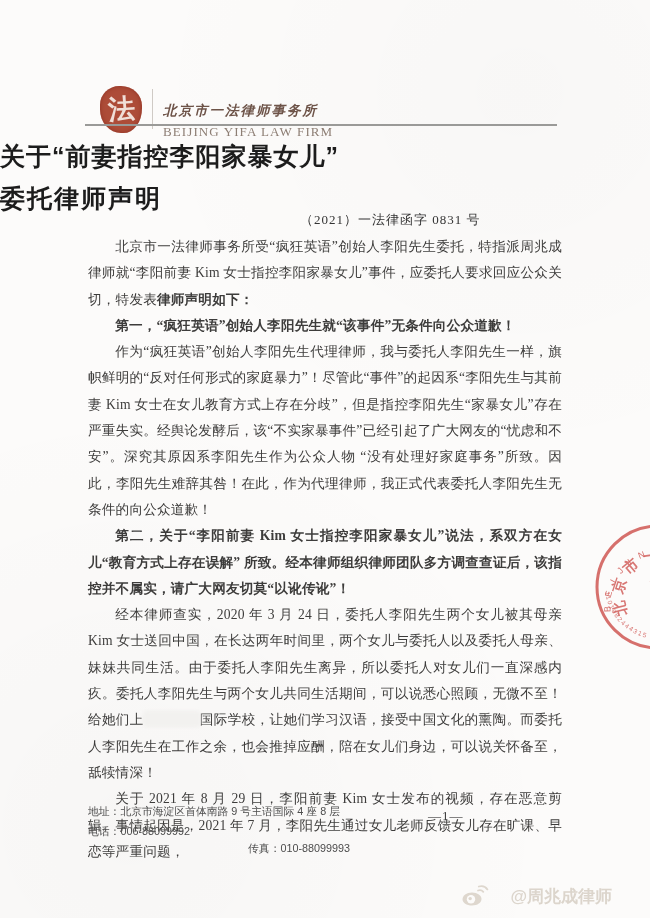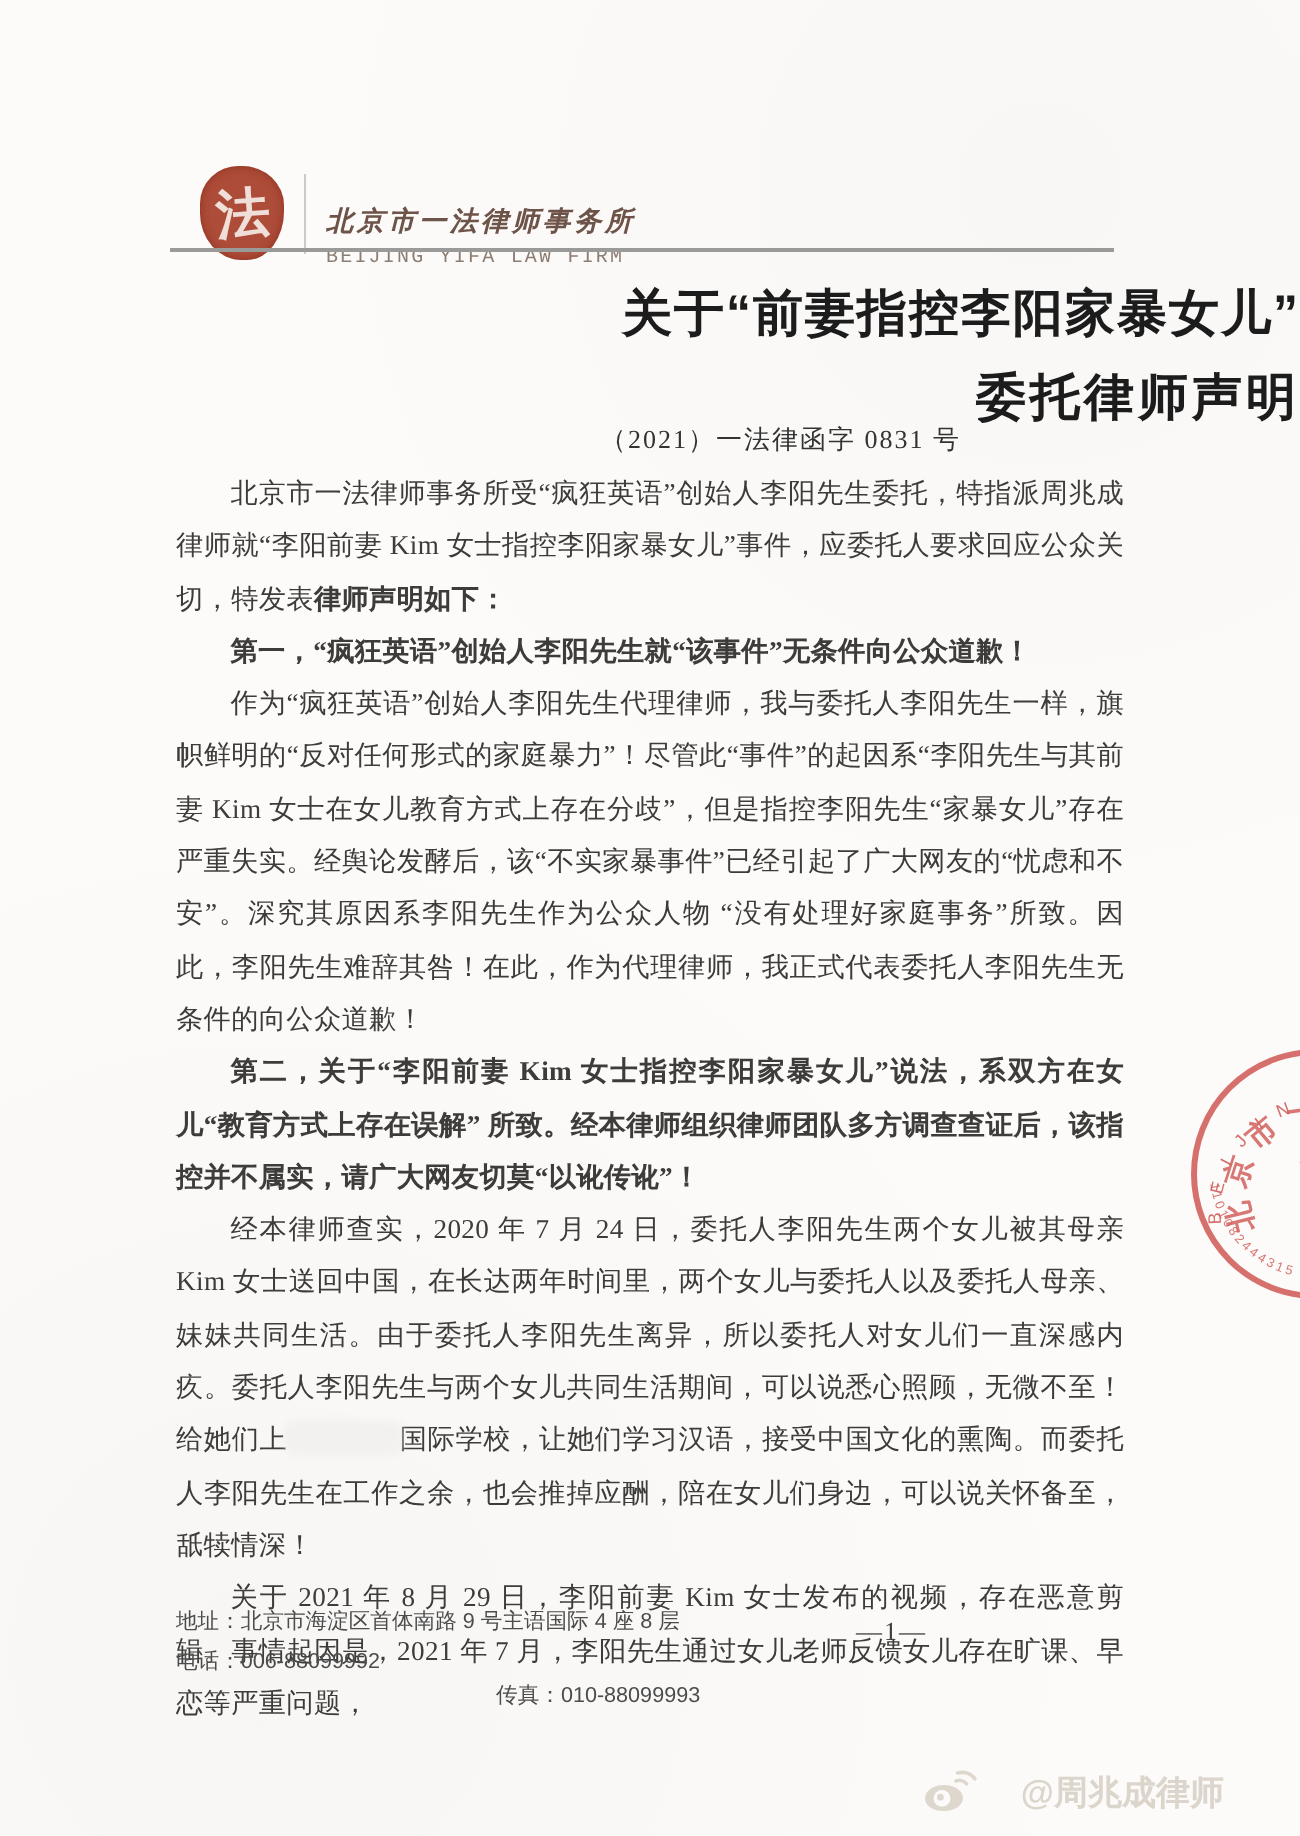--- a/index.html
+++ b/index.html
@@ -23,24 +23,24 @@
     display:flex;align-items:center;justify-content:center;
     box-shadow:inset 0 0 4px rgba(120,30,20,.6);
   }
   .logo span{
     color:#f6ece6;font-size:27px;font-family:"Liberation Serif",serif;
     transform:rotate(-4deg);font-weight:700;opacity:.92;
   }
   .hdr-divider{width:1px;height:40px;background:#cfcac5;margin:0 10px 0 10px;}
   .fw-names{display:flex;flex-direction:column;justify-content:center;}
   .fw-cn{font-size:13.5px;font-weight:700;color:#6d5348;letter-spacing:2px;font-style:italic;margin-top:24px;}
-  .fw-en{font-size:10px;color:#8d7e74;letter-spacing:1.1px;margin-top:4px;font-family:Liberation Mono, monospace;}
+  .fw-en{font-size:13px;color:#8d7e74;letter-spacing:1.1px;margin-top:4px;}
   .hdr-rule{position:absolute;left:85px;top:124px;width:472px;height:2px;background:#9a9a98;}
   
-  .title{position:absolute;left:0;top:140px;width:650px;text-align:right;
+  .title{position:absolute;left:0;top:140px;width:650px;text-align:left;
     font-family:"Liberation Sans",sans-serif;color:#1c1c1c;}
   .title .t1{font-size:25px;font-weight:700;letter-spacing:1px;}
   .title .t2{font-size:25px;font-weight:700;letter-spacing:2px;margin-top:9px;}
   .doc-no{position:absolute;left:300px;top:211px;font-size:13px;color:#333;
     letter-spacing:1px;white-space:nowrap;}
   
   .doc-body{position:absolute;left:88px;top:234px;width:474px;color:#3d3c3b;}
   .doc-body p{
     margin:0;font-size:13.6px;line-height:26.3px;text-align:justify;
     text-indent:2em;letter-spacing:.2px;
@@ -83,21 +83,21 @@
     <div class="t1">关于“前妻指控李阳家暴女儿”</div>
     <div class="t2">委托律师声明</div>
   </div>
   <div class="doc-no">（2021）一法律函字 0831 号</div>
 
   <div class="doc-body">
       <p><span>北京市一法律师事务所受“疯狂英语”创始人李阳先生委托，特指派周兆成律师就“李阳前妻 Kim 女士指控李阳家暴女儿”事件，应委托人要求回应公众关切，特发表</span><span style="font-weight: 700;">律师声明如下：</span></p>
       <p><span style="font-weight: 700;">第一，“疯狂英语”创始人李阳先生就“该事件”无条件向公众道歉！</span></p>
       <p><span>作为“疯狂英语”创始人李阳先生代理律师，我与委托人李阳先生一样，旗帜鲜明的“反对任何形式的家庭暴力”！尽管此“事件”的起因系“李阳先生与其前妻 Kim 女士在女儿教育方式上存在分歧”，但是指控李阳先生“家暴女儿”存在严重失实。经舆论发酵后，该“不实家暴事件”已经引起了广大网友的“忧虑和不安”。深究其原因系李阳先生作为公众人物 “没有处理好家庭事务”所致。因此，李阳先生难辞其咎！在此，作为代理律师，我正式代表委托人李阳先生无条件的向公众道歉！</span></p>
       <p><span style="font-weight: 700;">第二，关于“李阳前妻 Kim 女士指控李阳家暴女儿”说法，系双方在女儿“教育方式上存在误解” 所致。经本律师组织律师团队多方调查查证后，该指控并不属实，请广大网友切莫“以讹传讹”！</span></p>
-      <p><span>经本律师查实，2020 年 7 月 24 日，委托人李阳先生两个女儿被其母亲 Kim 女士送回中国，在长达两年时间里，两个女儿与委托人以及委托人母亲、妹妹共同生活。由于委托人李阳先生离异，所以委托人对女儿们一直深感内疚。委托人李阳先生与两个女儿共同生活期间，可以说悉心照顾，无微不至！给她们上</span><span class="redacted"></span><span>国际学校，让她们学习汉语，接受中国文化的熏陶。而委托人李阳先生在工作之余，也会推掉应酬，陪在女儿们身边，可以说关怀备至，舐犊情深！</span></p>
+      <p><span>经本律师查实，2020 年 3 月 24 日，委托人李阳先生两个女儿被其母亲 Kim 女士送回中国，在长达两年时间里，两个女儿与委托人以及委托人母亲、妹妹共同生活。由于委托人李阳先生离异，所以委托人对女儿们一直深感内疚。委托人李阳先生与两个女儿共同生活期间，可以说悉心照顾，无微不至！给她们上</span><span class="redacted"></span><span>国际学校，让她们学习汉语，接受中国文化的熏陶。而委托人李阳先生在工作之余，也会推掉应酬，陪在女儿们身边，可以说关怀备至，舐犊情深！</span></p>
       <p><span>关于 2021 年 8 月 29 日，李阳前妻 Kim 女士发布的视频，存在恶意剪辑。事情起因是，2021 年 7 月，李阳先生通过女儿老师反馈女儿存在旷课、早恋等严重问题，</span></p>
     </div>
 
   <svg class="seal" viewBox="0 0 150 155">
     <defs>
       <path id="arcLatin" d="M 53 102 A 52 52 0 0 1 152 73" fill="none"></path>
       <path id="arcNums" d="M 47 78 A 54 54 0 0 0 112 126" fill="none"></path>
       <path id="arcCn" d="M 70 102 A 33 33 0 0 1 132 66" fill="none"></path>
     </defs>
     <circle cx="100" cy="75" r="61" fill="none" stroke="#cc4b47" stroke-width="3" opacity="0.9"></circle>

